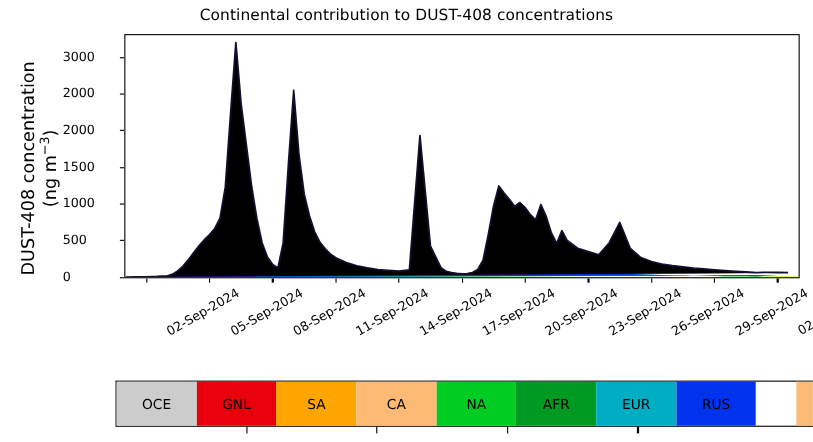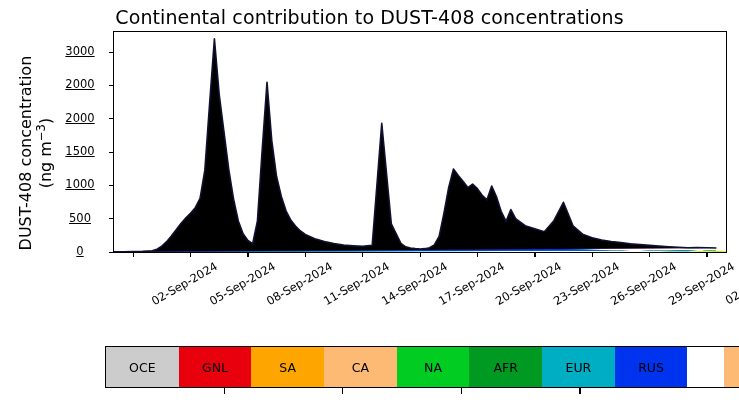--- a/index.html
+++ b/index.html
@@ -2,41 +2,41 @@
 <html><head>
 <meta charset="utf-8">
 <style>
   html,body{margin:0;padding:0;background:#ffffff;}
   body{width:739px;height:402px;overflow:hidden;
        font-family:"DejaVu Sans","Liberation Sans",sans-serif;color:#000;}
   #root{position:relative;width:739px;height:402px;}
 
   .chart-title{
     position:absolute;left:0;top:6px;width:739px;text-align:center;
-    font-size:19px;color:#000;letter-spacing:.1px;
+    font-size:14px;color:#000;letter-spacing:.1px;
   }
 
   .ylabel{
     position:absolute;
     left:-84px; top:134px;
     width:240px; text-align:center;
     transform:rotate(-90deg);
     font-size:16px;line-height:1.12;
   }
   .ylabel .l2{display:block;}
   sup{font-size:.72em;vertical-align:super;}
 
   
   #plot{
     position:absolute;left:113px;top:31px;width:614px;height:222px;
     border:1.3px solid #000;box-sizing:border-box;background:#fff;
     overflow:hidden;
   }
   #plotsvg{position:absolute;left:0;top:0;}
-  .ytk{position:absolute;text-align:center;width:46px;font-size:11.5px;color:#000;text-decoration:underline;}
+  .ytk{position:absolute;text-align:left;width:46px;font-size:11.5px;color:#000;}
   .ytick-mark{position:absolute;width:4px;height:1.3px;background:#000;left:109px;}
 
   .xtk-mark{position:absolute;width:1.3px;height:4px;background:#000;top:253px;}
   .xtk-label{
     position:absolute;top:259px;
     font-size:11.5px;color:#000;white-space:nowrap;
     transform:rotate(-30deg);transform-origin:right top;
     text-align:right;
   }
 

